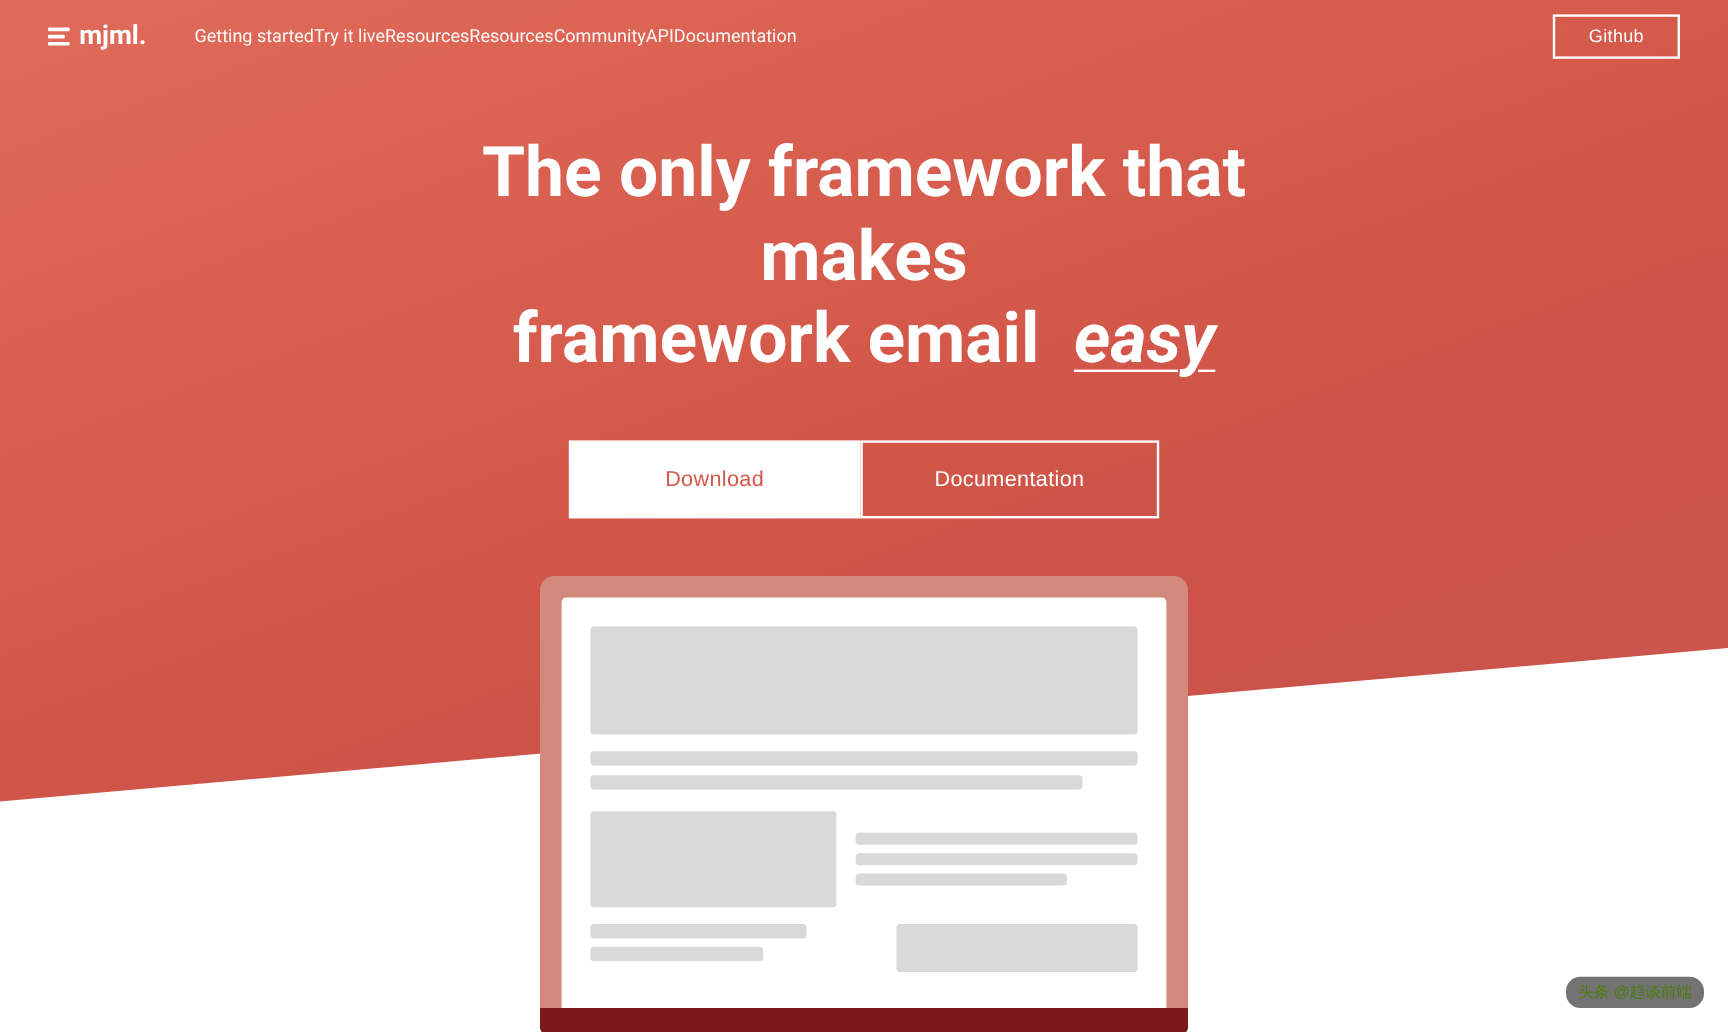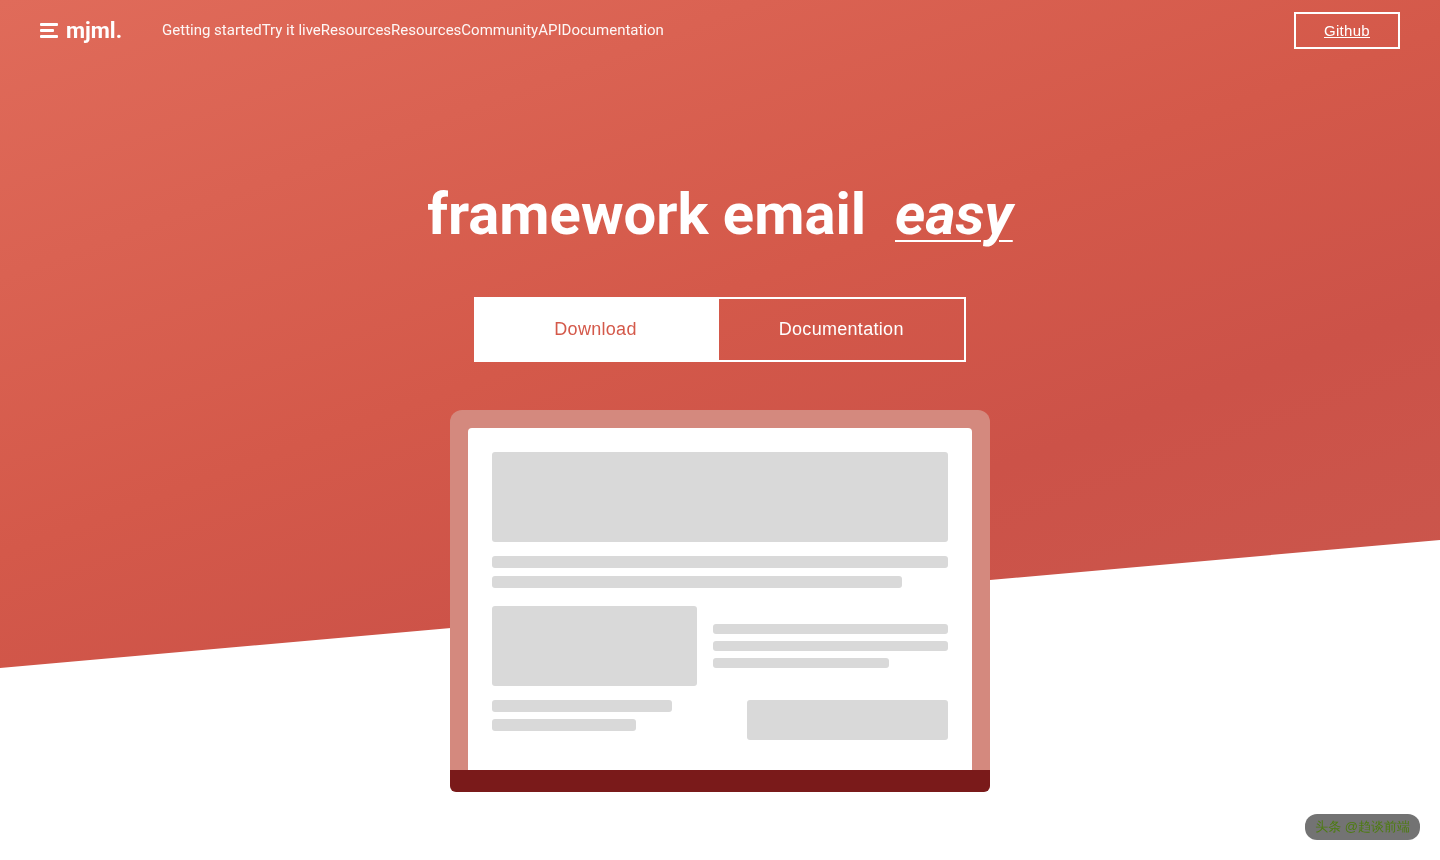--- a/index.html
+++ b/index.html
@@ -73,21 +73,20 @@
 
     .github-btn {
       color: #fff;
       border: 2px solid #fff;
       padding: 8px 28px;
       font-size: 15px;
       font-weight: 400;
       background: transparent;
       cursor: pointer;
       letter-spacing: 0.3px;
-      text-decoration: underline;
     }
 
     
     .hero {
       position: absolute;
       top: 0;
       left: 0;
       right: 0;
       height: 860px;
       background: linear-gradient(160deg, #e06b5a 0%, #d4594a 40%, #cc5248 60%, #c95a50 100%);
@@ -303,21 +302,21 @@
       <a class="nav-link" href="#">Community</a>
       <a class="nav-link" href="#">API</a>
       <a class="nav-link" href="#">Documentation</a>
     </div>
 
     <button class="github-btn">Github</button>
   </nav>
 
   <div class="hero-content">
     <h1 class="hero-title">
-      <br>
+      <span>The only framework that makes</span><br>
       <span>
         <span>framework email</span>
         &nbsp;<em>easy</em>
       </span>
     </h1>
 
     <div class="hero-buttons">
       <button class="btn-download">Download</button>
       <button class="btn-docs">Documentation</button>
     </div>

